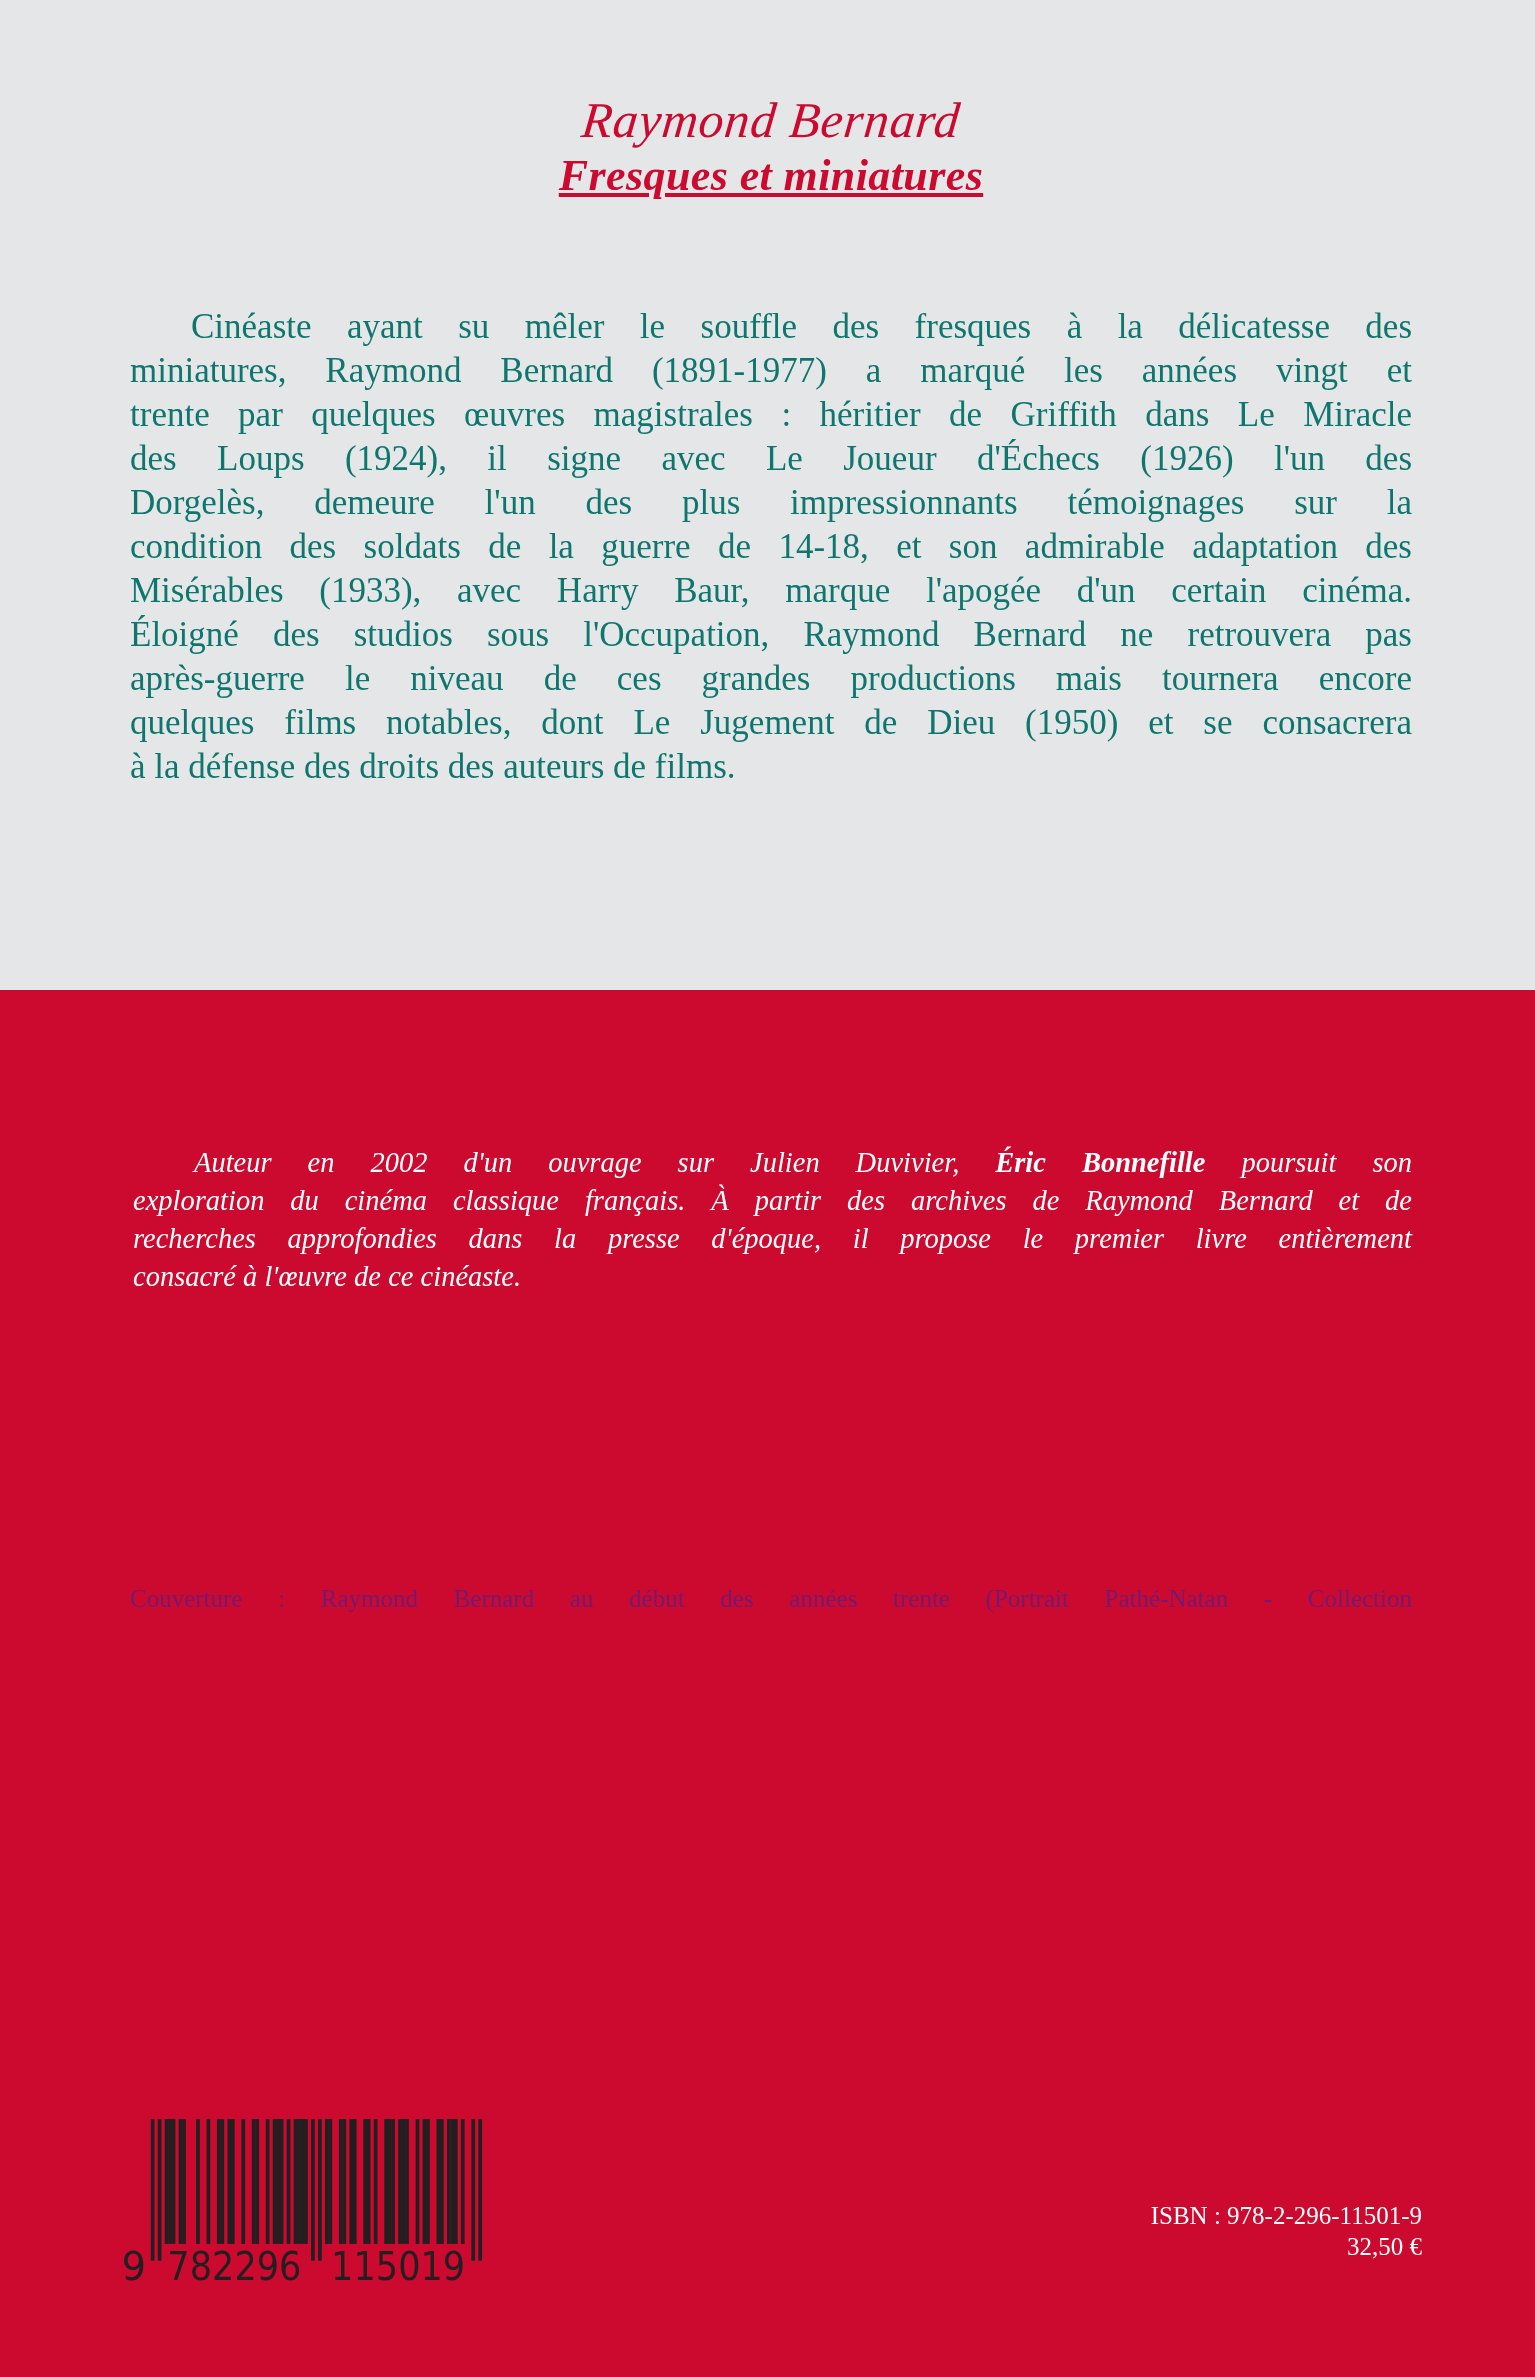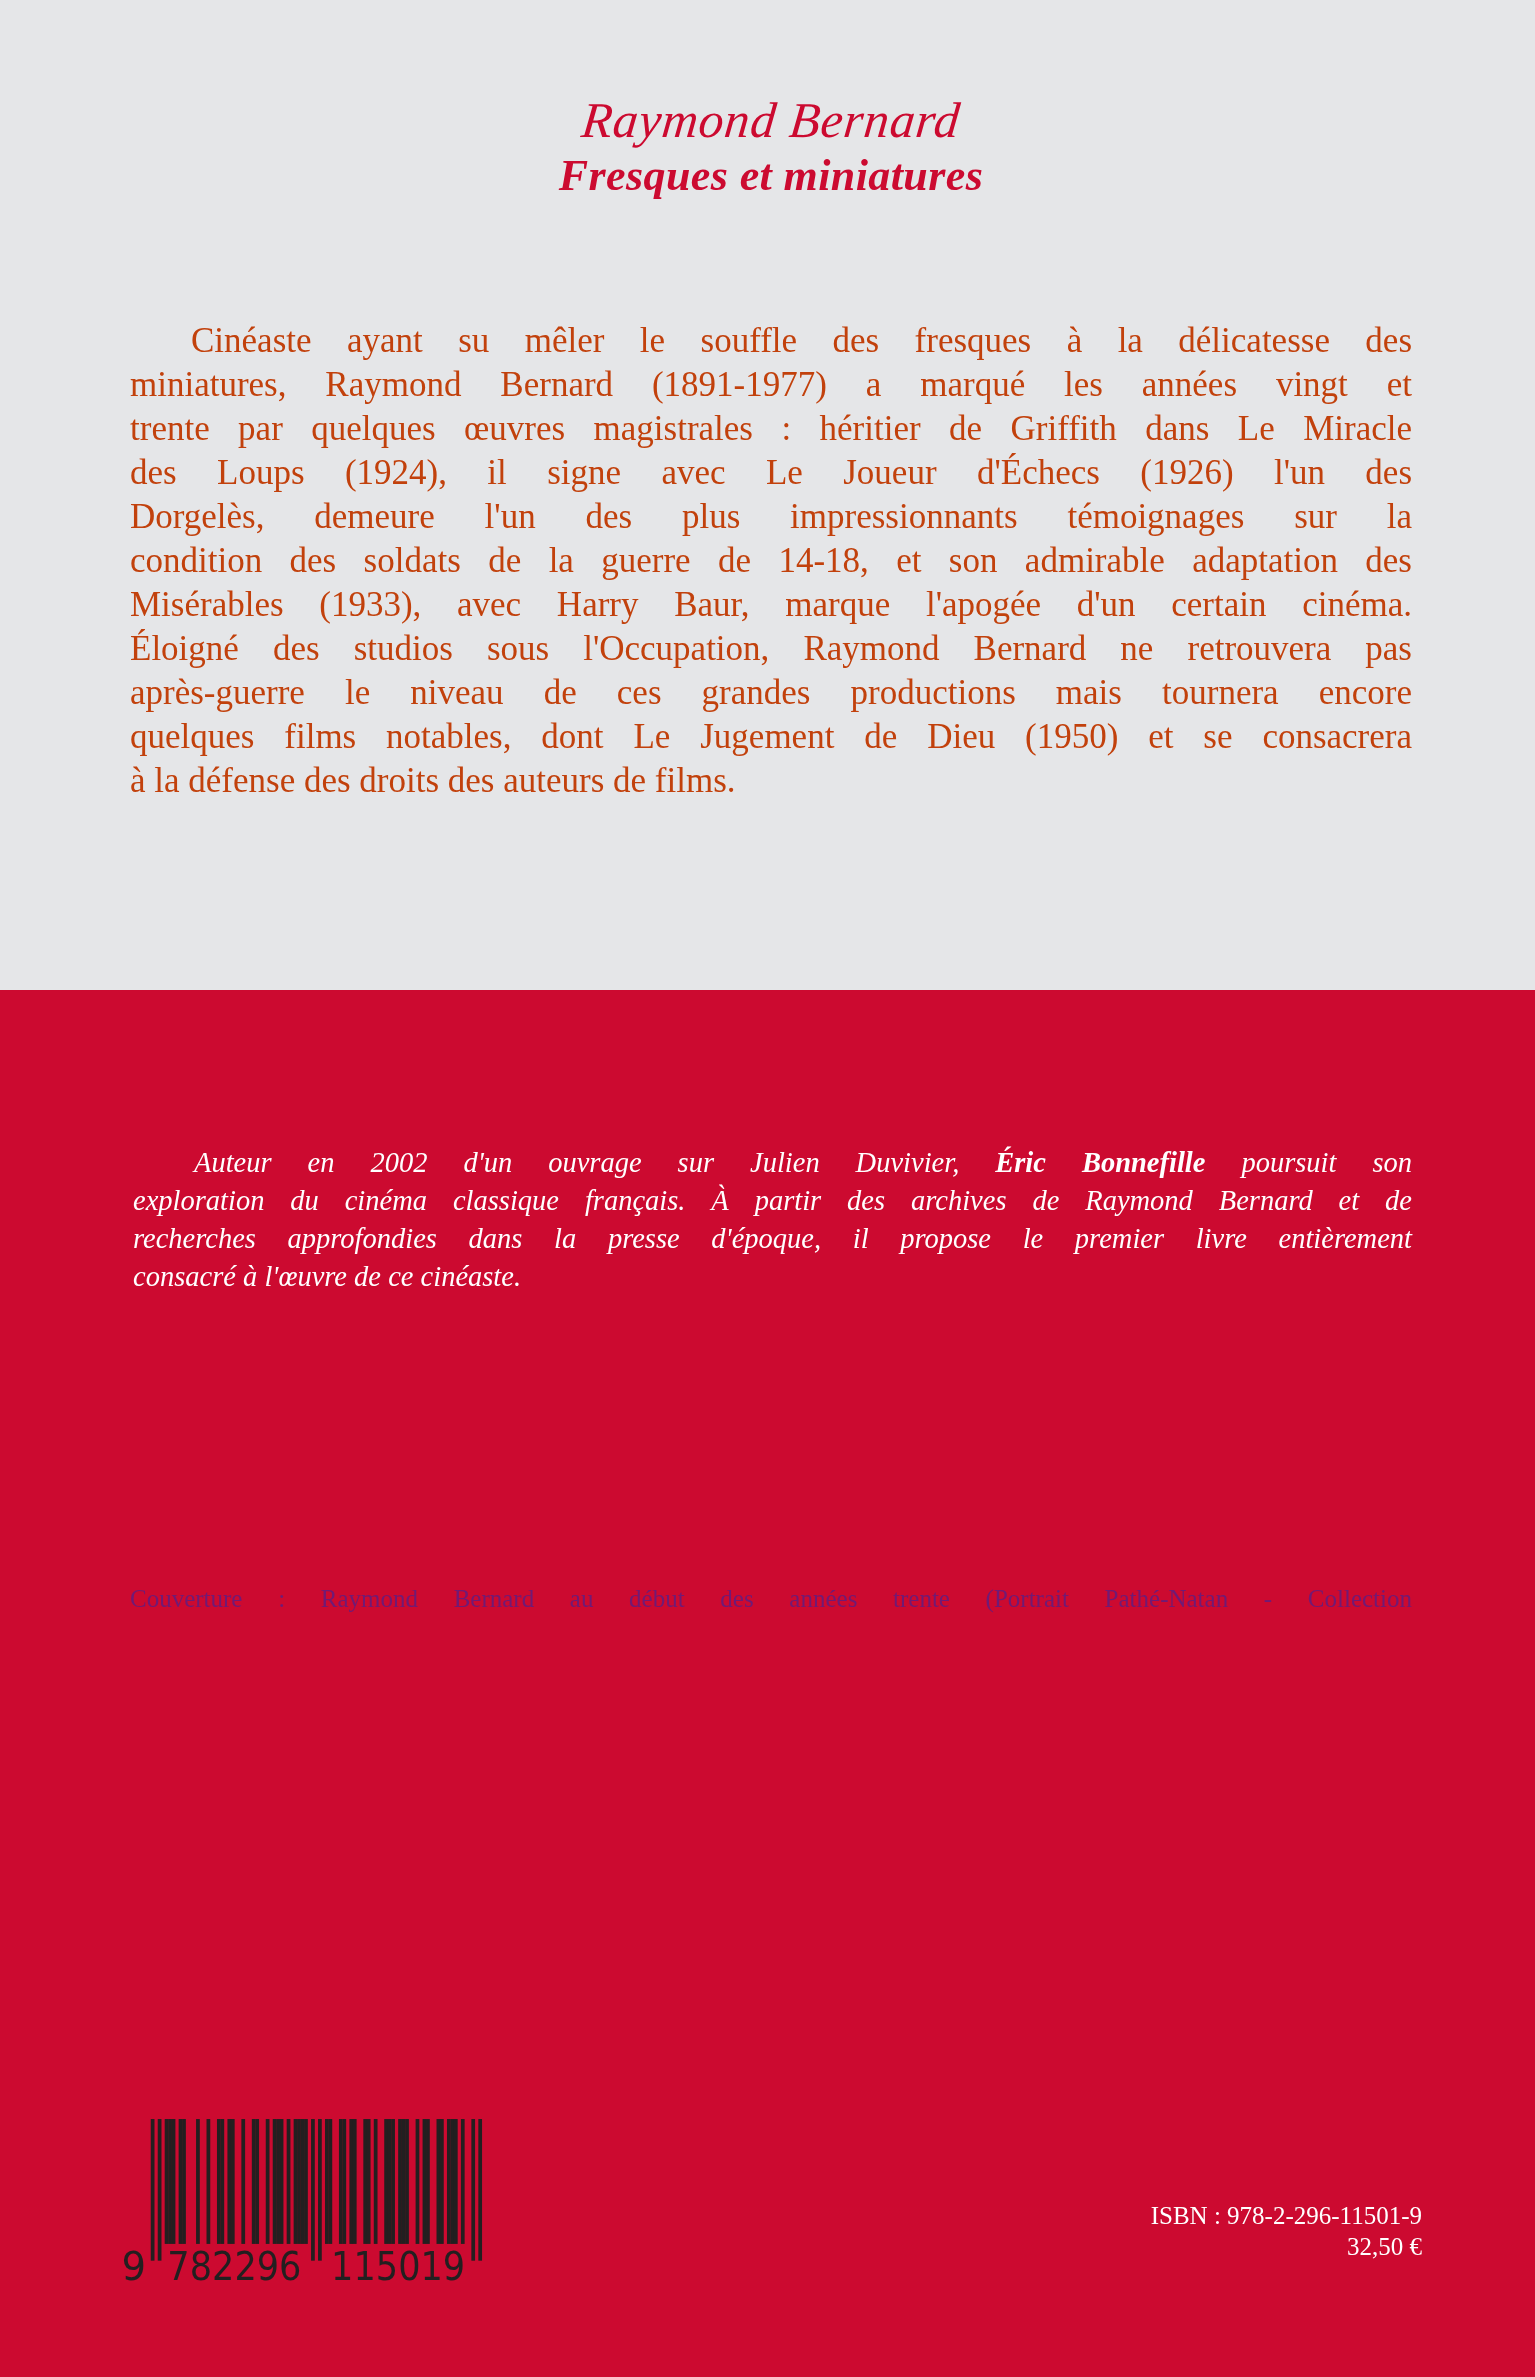--- a/index.html
+++ b/index.html
@@ -20,25 +20,25 @@
     text-align: center; color: #cc0a30;
   }
   .author-script {
     font-family: "Liberation Serif", serif;
     font-style: italic; font-size: 50px; line-height: 59px;
     letter-spacing: 0.8px; transform: skewX(-6deg); display: inline-block;
   }
   .book-title {
     font-family: "Liberation Serif", serif;
     font-style: italic; font-weight: bold; font-size: 44px; line-height: 52px;
-    display: block; margin-top: 0px; letter-spacing: 0.4px;
+    display: block; margin-top: 0px; letter-spacing: 0.4px; text-decoration: underline;
   }
   .summary {
-    position: absolute; left: 130px; top: 319px; width: 1282px;
-    color: #c2410c; font-size: 35px; line-height: 44px;
+    position: absolute; left: 130px; top: 305px; width: 1282px;
+    color: #0f766e; font-size: 35px; line-height: 44px;
   }
   .summary .line, .bio .line, .credit .line {
     display: block; white-space: nowrap; text-align: justify;
     text-align-last: justify; overflow: visible;
   }
   .summary .line.last, .bio .line.last, .credit .line.last { text-align-last: left; }
   .indent { text-indent: 61px; }
   .summary b { font-weight: normal; }
   .bio {
     position: absolute; left: 133px; top: 1144px; width: 1279px;

